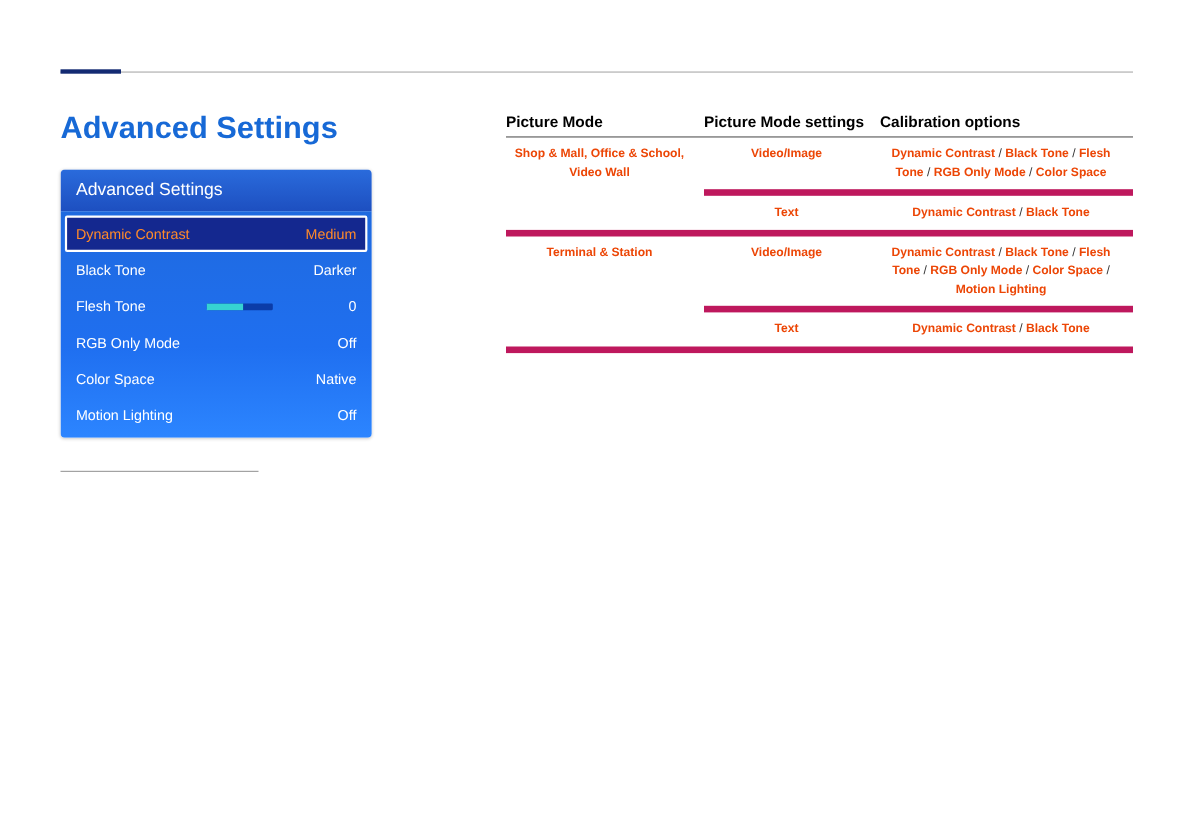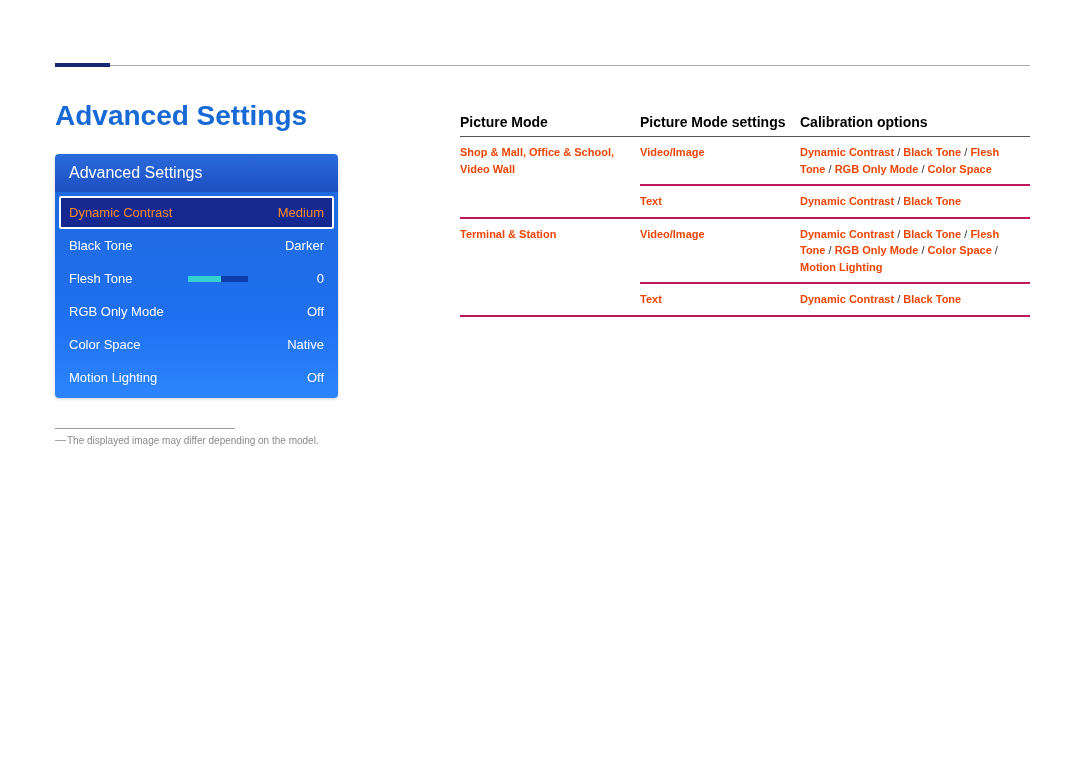--- a/index.html
+++ b/index.html
@@ -123,44 +123,45 @@
   .footnote::before {
     content: "―";
     position: absolute;
     left: 0;
     top: -2px;
     color: #8a8a8a;
     font-size: 11px;
   }
   .right-col {
     position: absolute;
-    top: 108px;
+    top: 96px;
     left: 460px;
     right: 50px;
   }
   table.opt {
     width: 100%;
     border-collapse: collapse;
     font-size: 11px;
   }
   table.opt th {
     text-align: left;
     font-size: 14px;
     font-weight: 700;
     color: #000;
     padding: 6px 10px 6px 0;
     border-bottom: 1px solid #555;
     vertical-align: bottom;
   }
   table.opt td {
     padding: 7px 10px 7px 0;
     vertical-align: top;
-    border-bottom: 2px solid #be185d;
+    border-bottom: 6px solid #be185d;
     color: #333;
     line-height: 1.5;
+    text-align: center;
   }
   table.opt td.red, table.opt td .red { color: #ec4606; font-weight: 700; }
   .adjustable { color: #333; font-weight: 400; }
   .adjustable b { color: #ec4606; font-weight: 700; }
   .adjustable .sep { color: #333; font-weight: 400; }
   .calib-note {
     font-size: 10px;
     color: #777;
     margin-top: 10px;
     position: relative;
@@ -215,21 +216,20 @@
           <span class="value">Native</span>
         </div>
         <div class="panel-row">
           <span class="label">Motion Lighting</span>
           <span class="value">Off</span>
         </div>
       </div>
   </div>
 
   <hr class="thin-rule">
-  <div class="footnote">The displayed image may differ depending on the model.</div>
 </div>
 
 <div class="right-col">
   <table class="opt">
     <thead>
       <tr>
         <th class="col1">Picture Mode</th>
         <th class="col2">Picture Mode settings</th>
         <th>Calibration options</th>
       </tr>

